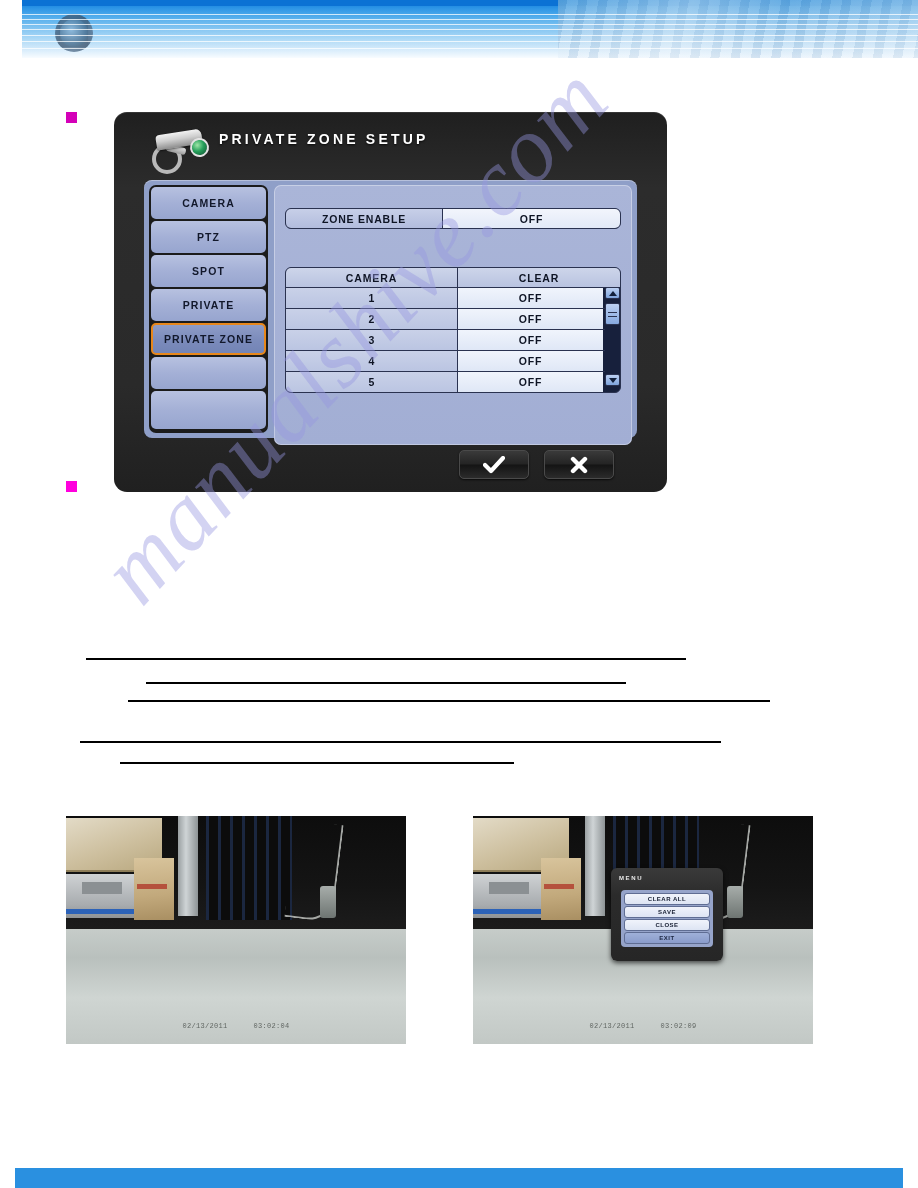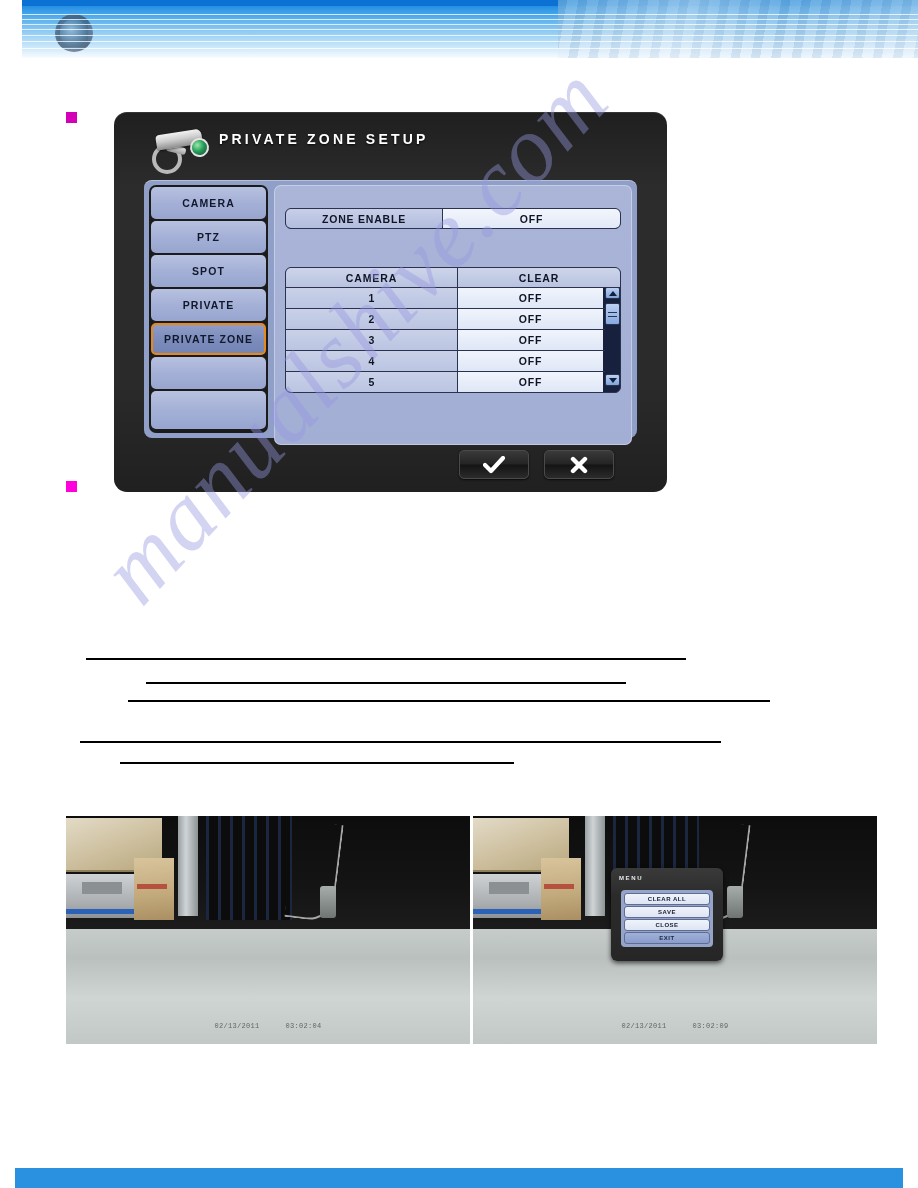--- a/index.html
+++ b/index.html
@@ -385,21 +385,21 @@
     position: absolute;
     height: 1.6px;
     background: #000000;
     z-index: 10;
   }
 
   
   .cam-view {
     position: absolute;
     top: 816px;
-    width: 404px; height: 228px;
+    width: 340px; height: 228px;
     overflow: hidden;
     background: #0a0a0a;
     z-index: 15;
   }
   #cam-view-left  { left: 66px; }
   #cam-view-right { left: 473px; }
 
   .cam-scene { position: absolute; inset: 0; }
   .cam-scene .floor {
     position: absolute;

